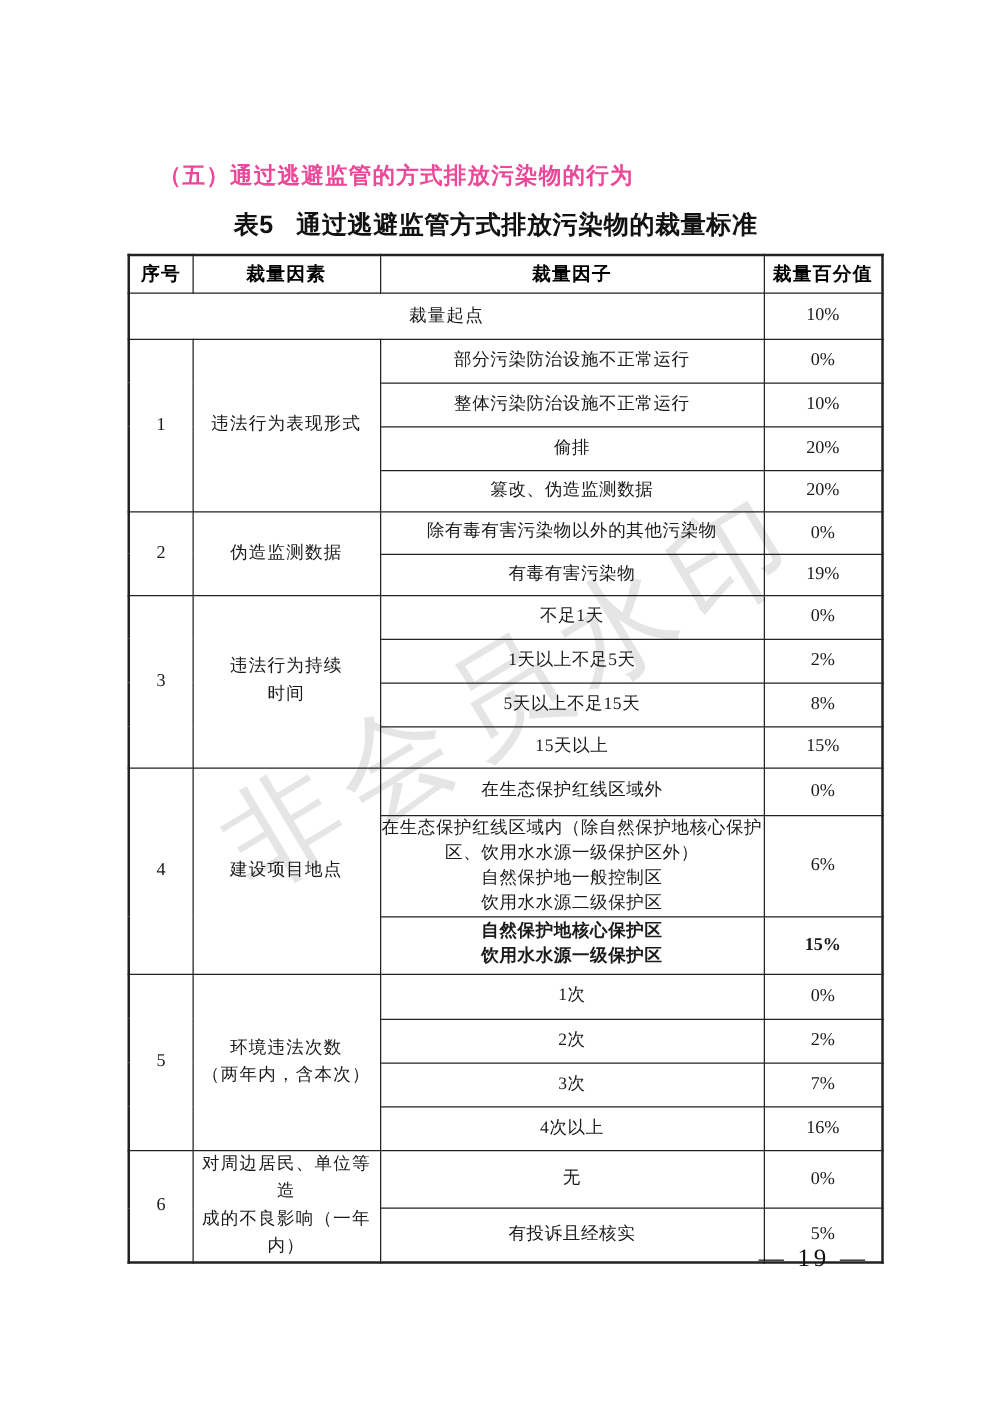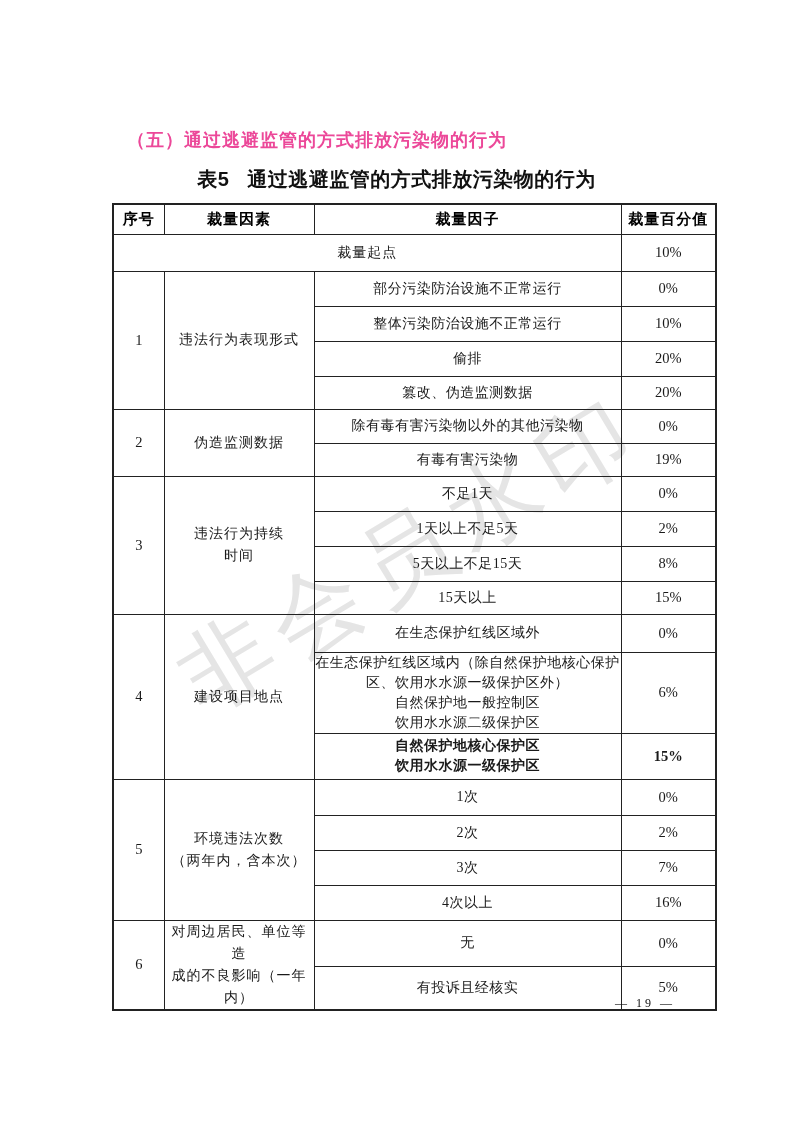--- a/index.html
+++ b/index.html
@@ -49,21 +49,21 @@
     font-family: "Liberation Sans", sans-serif;
     font-weight: bold;
     font-size: 20px;
     letter-spacing: 0.5px;
     color: #111;
     z-index: 2;
   }
   .table-title .gap { display: inline-block; width: 18px; }
   table.decision {
     position: absolute;
-    left: 112px;
+    left: 102px;
     top: 203px;
     width: 603px;
     border-collapse: collapse;
     table-layout: fixed;
     background: transparent;
     z-index: 1;
     border: 2px solid #222;
   }
   table.decision th, table.decision td {
     border: 1px solid #222;
@@ -105,38 +105,38 @@
     line-height: 20px;
     white-space: pre-line;
     padding-left: 11px;
     padding-right: 4px;
   }
   .page-number {
     position: absolute;
     left: 595px;
     top: 996px;
     width: 100px;
-    text-align: center;
+    text-align: right;
     font-family: "Liberation Serif", serif;
-    font-size: 12px;
+    font-size: 20px;
     letter-spacing: 3px;
     color: #111;
     z-index: 2;
   }
 </style>
 </head>
 <body>
 
 <div class="page">
 
   <div class="watermark">非会员水印</div>
 
   <div class="heading">（五）通过逃避监管的方式排放污染物的行为</div>
 
-  <div class="table-title"><span>表5</span><span class="gap"></span><span>通过逃避监管的方式排放污染物的行为</span></div>
+  <div class="table-title"><span>表5</span><span class="gap"></span><span>通过逃避监管方式排放污染物的裁量标准</span></div>
 
   <table class="decision" id="decision-table">
     <colgroup>
       <col style="width:51px">
       <col style="width:150px">
       <col style="width:307px">
       <col style="width:95px">
     </colgroup>
     <thead>
       <tr>

